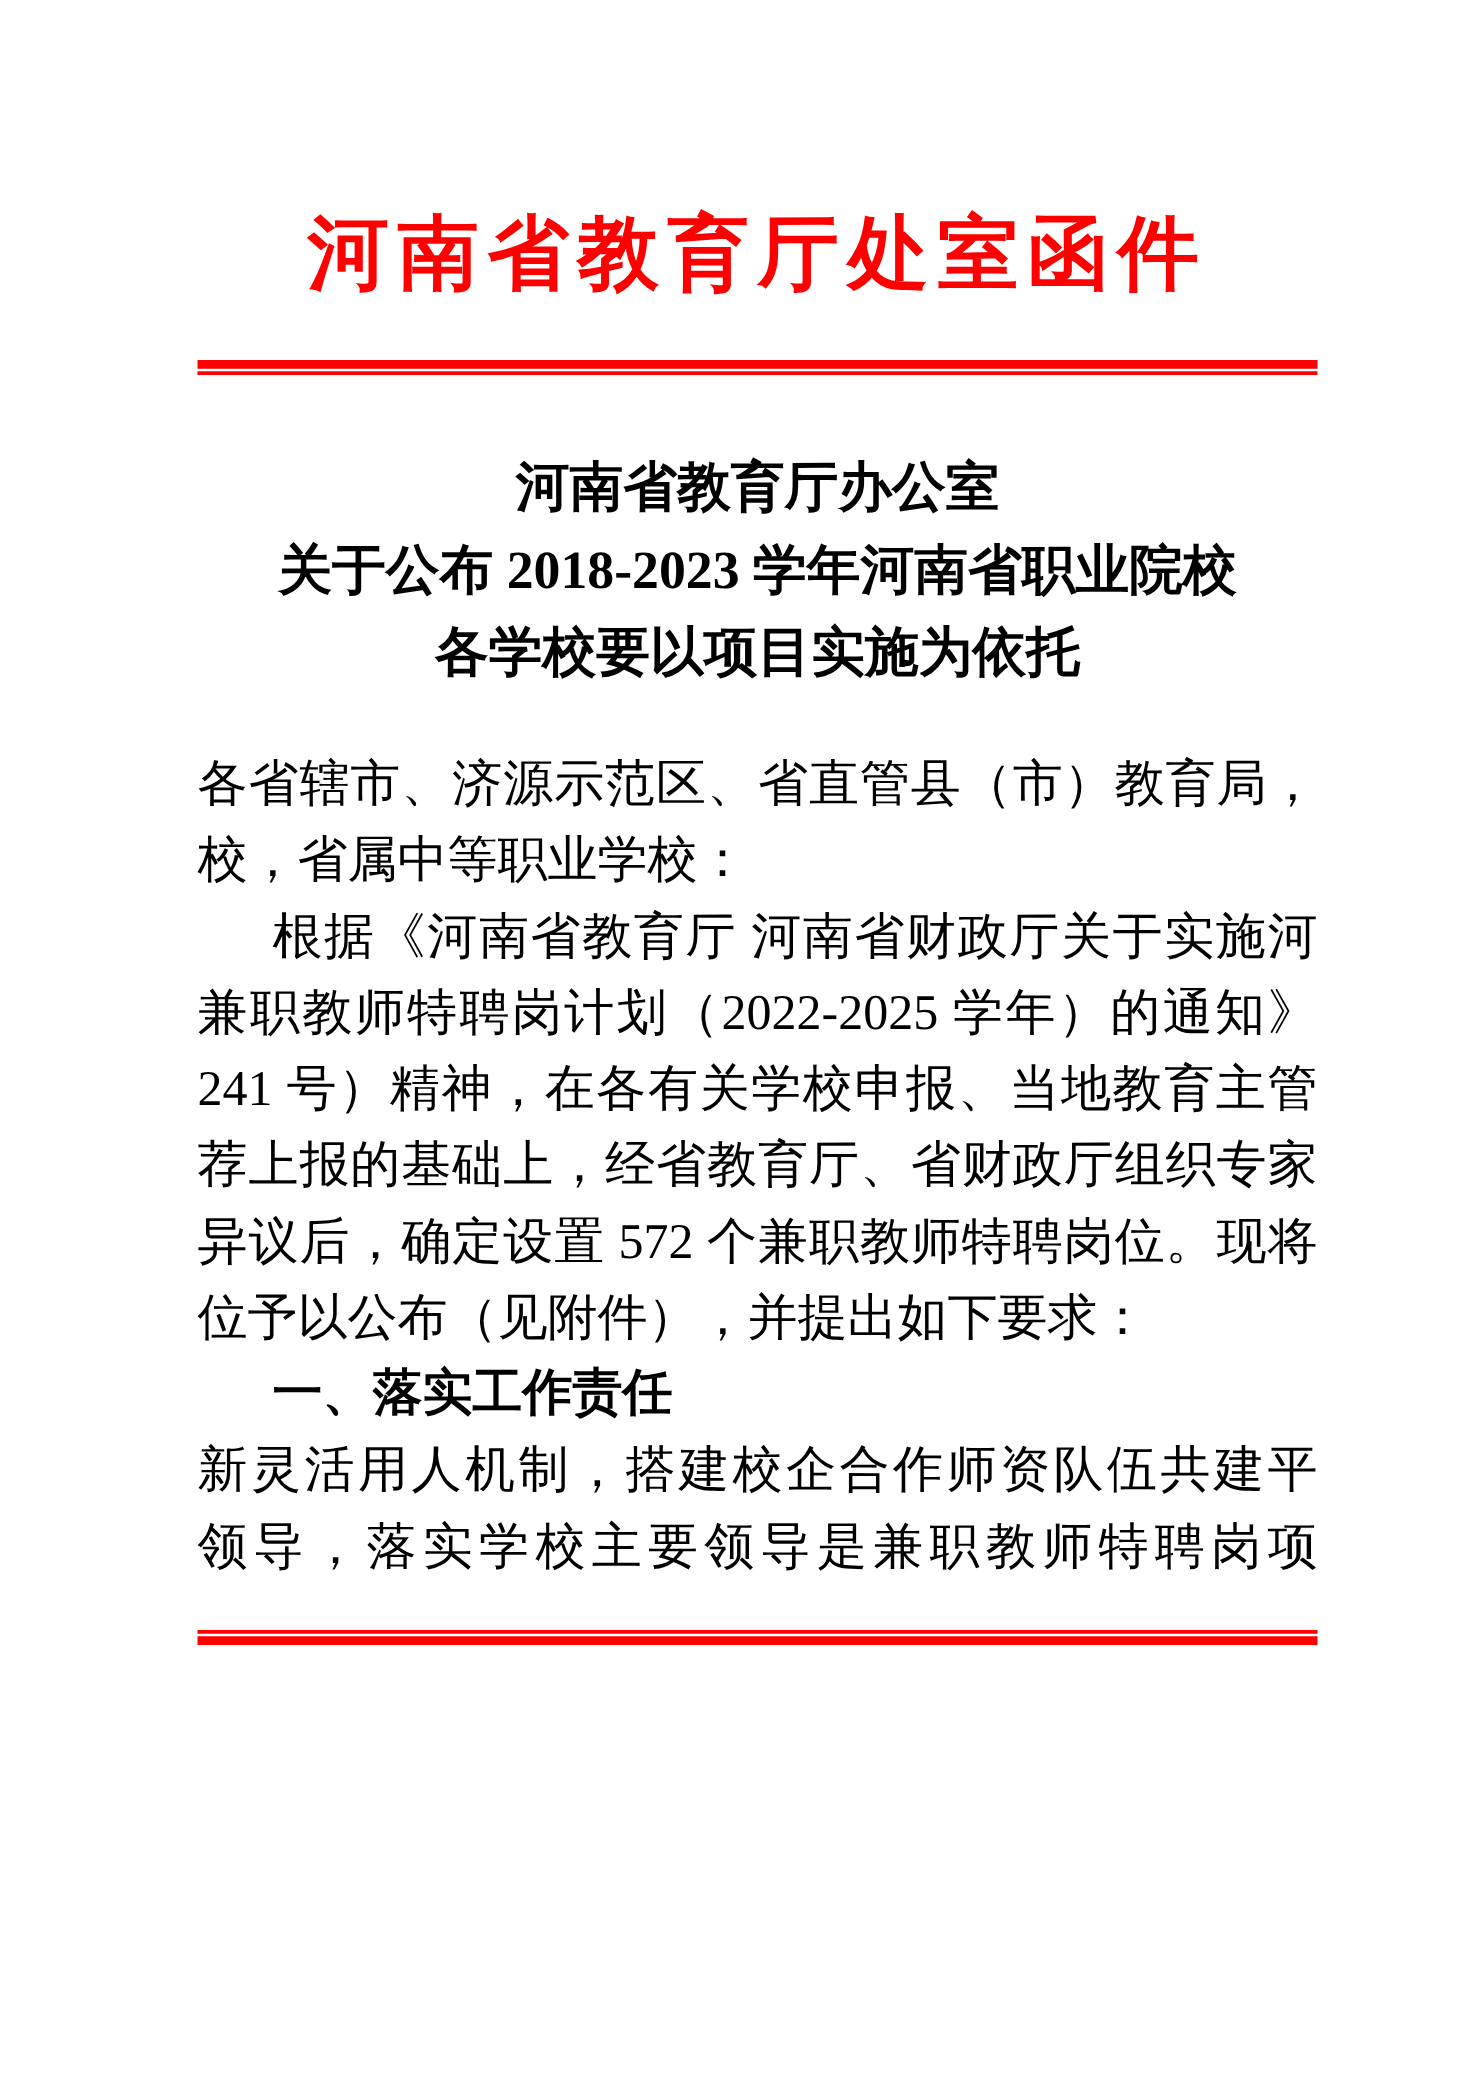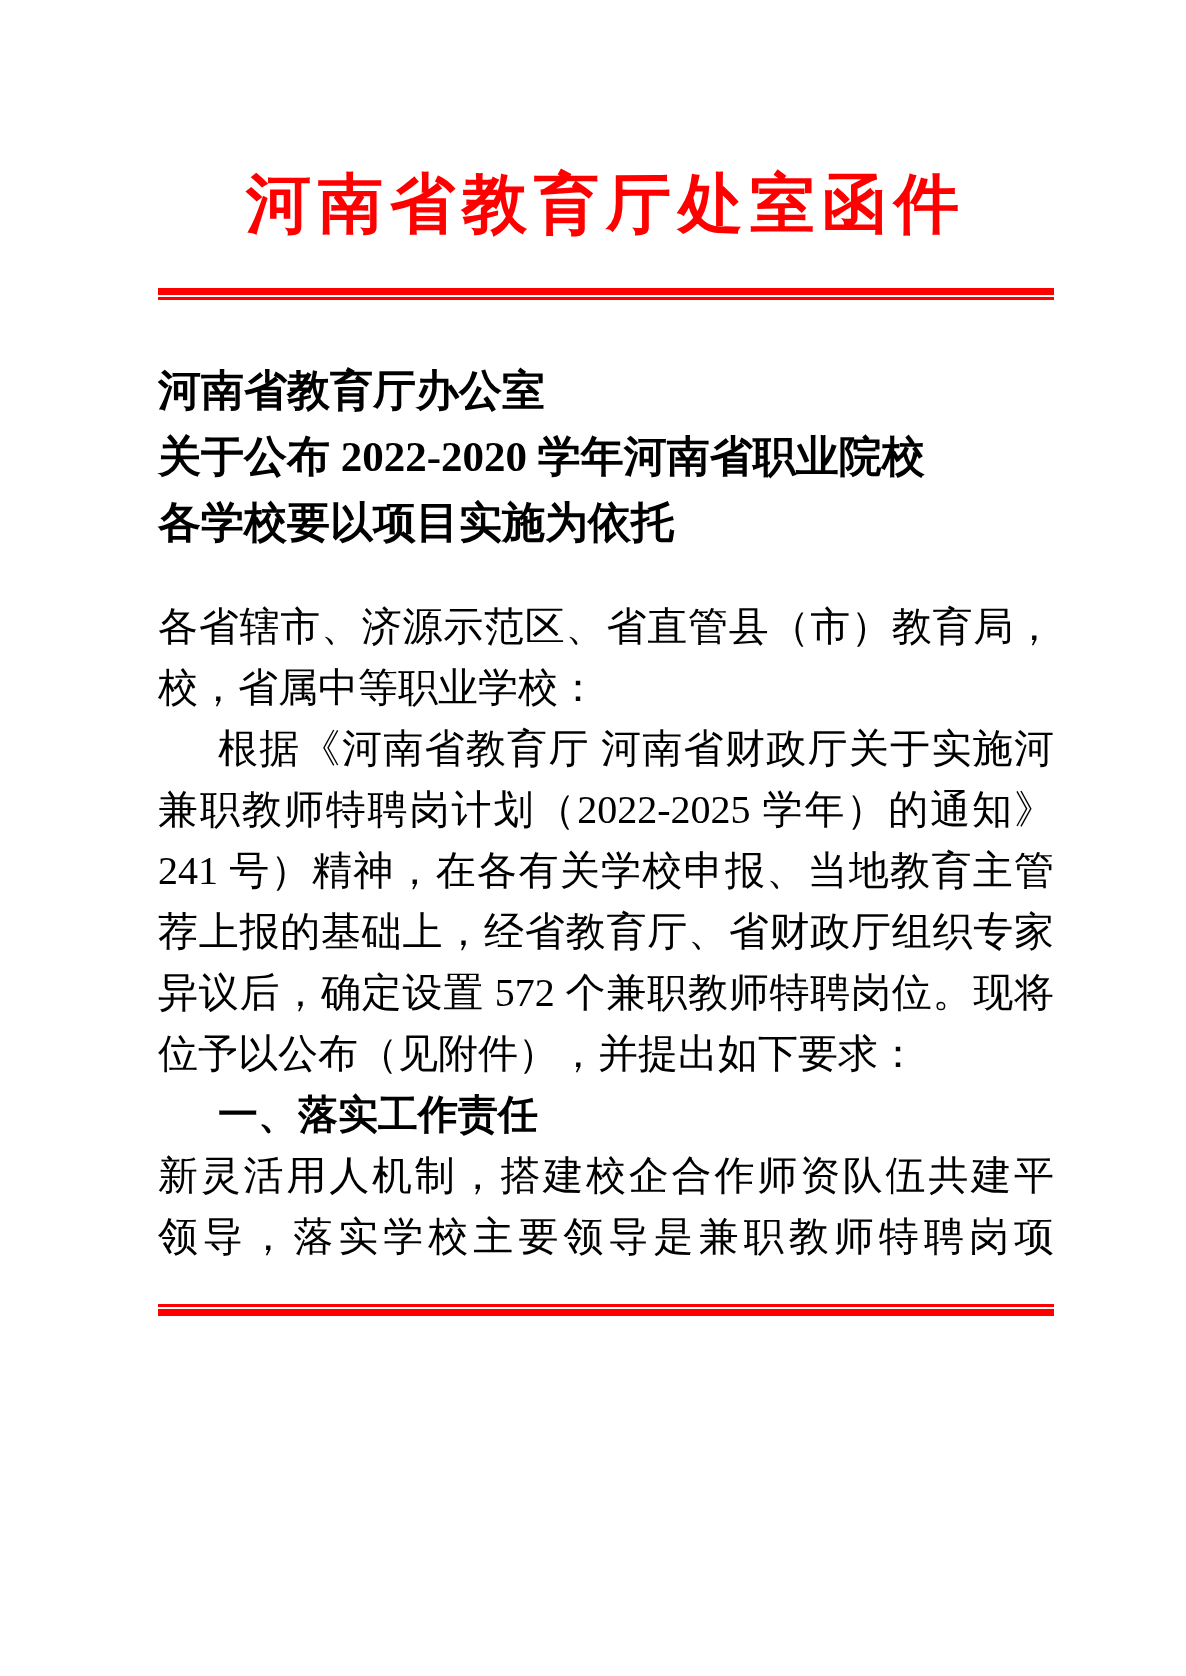--- a/index.html
+++ b/index.html
@@ -50,20 +50,21 @@
     margin-top: 45px;
     height: 40px;
     line-height: 40px;
     font-size: 31px;
     text-align: right;
     letter-spacing: 3px;
     white-space: nowrap;
   }
   .notice-title {
     margin-top: 58px;
+    text-align: center;
     font-size: 43px;
     font-weight: bold;
     line-height: 66px;
   }
   .notice-title .t-line {
     height: 66px;
     white-space: nowrap;
   }
   .body-text {
     margin-top: 40px;
@@ -93,21 +94,21 @@
 <div class="page">
   <div class="content">
 
     <div class="letterhead">河南省教育厅处室函件</div>
 
     <div class="rule-top"></div>
 
 
     <div class="notice-title">
       <div class="t-line">河南省教育厅办公室</div>
-      <div class="t-line">关于公布 2022-2020 学年河南省职业院校</div>
+      <div class="t-line">关于公布 2018-2023 学年河南省职业院校</div>
       <div class="t-line">各学校要以项目实施为依托</div>
     </div>
 
     <div class="body-text">
       <div class="line justify">各省辖市、济源示范区、省直管县（市）教育局，各高等职业学</div>
       <div class="line">校，省属中等职业学校：</div>
       <div class="line indent justify">根据《河南省教育厅 河南省财政厅关于实施河南省职业院校</div>
       <div class="line justify">兼职教师特聘岗计划（2022-2025 学年）的通知》（教职成〔2021〕</div>
       <div class="line justify">241 号）精神，在各有关学校申报、当地教育主管部门审核、推</div>
       <div class="line justify">荐上报的基础上，经省教育厅、省财政厅组织专家评选、公示无</div>

